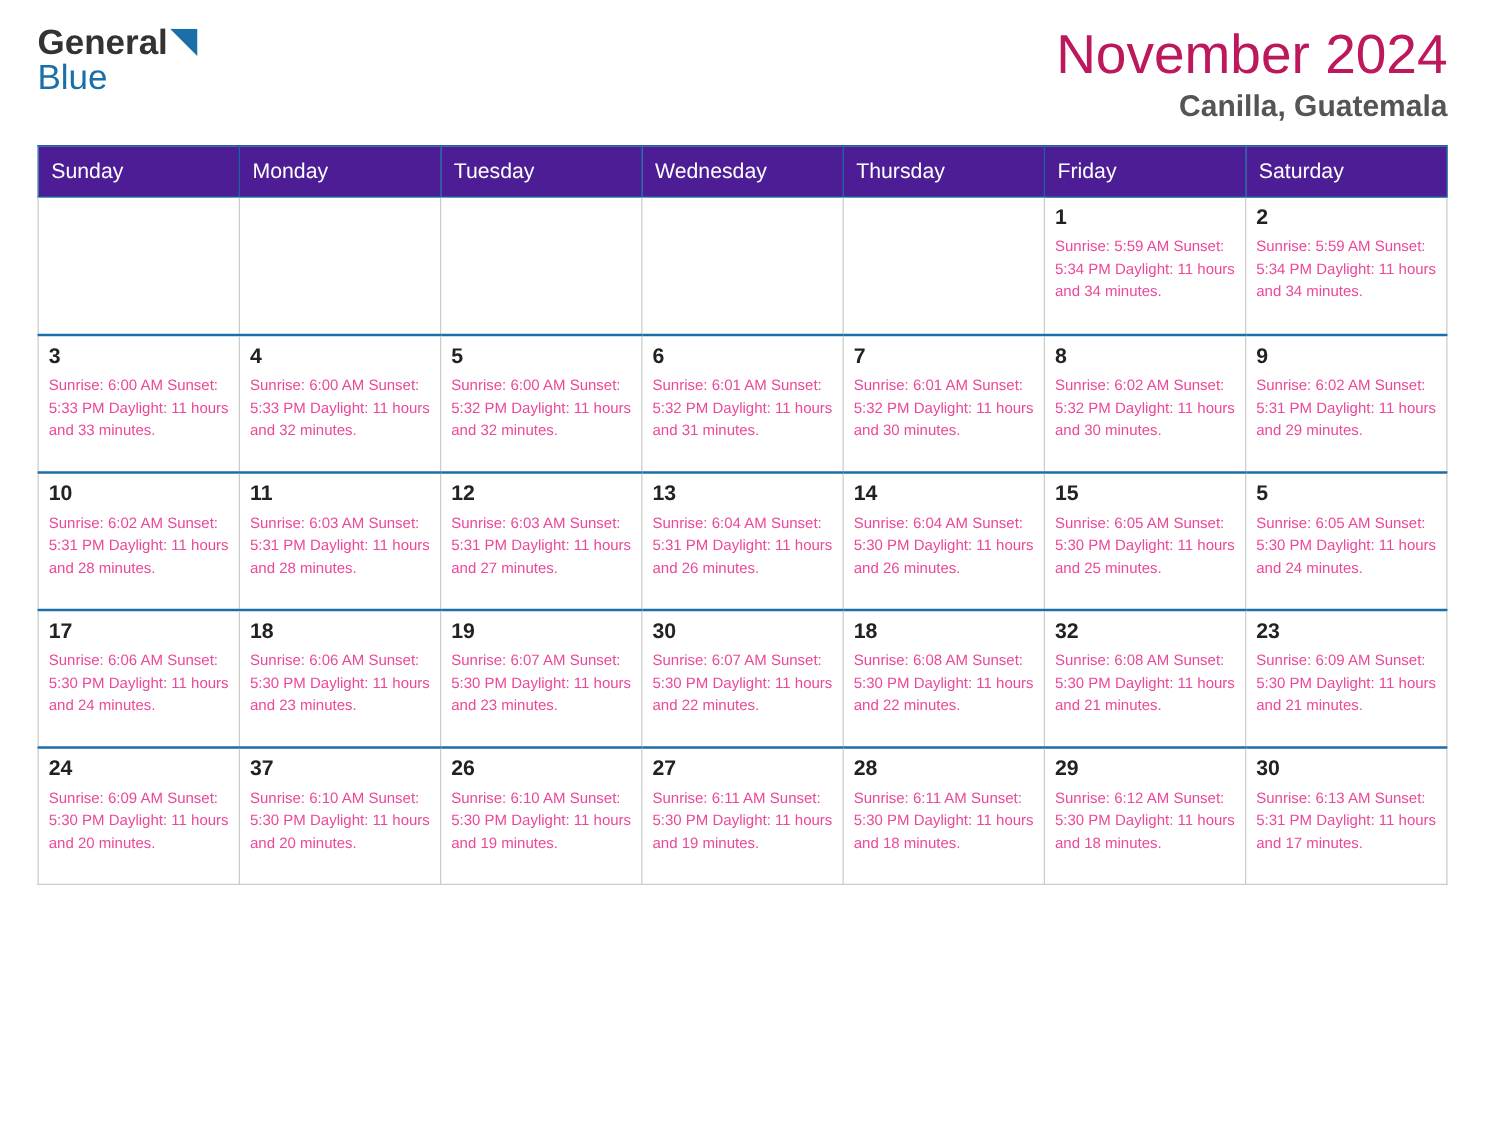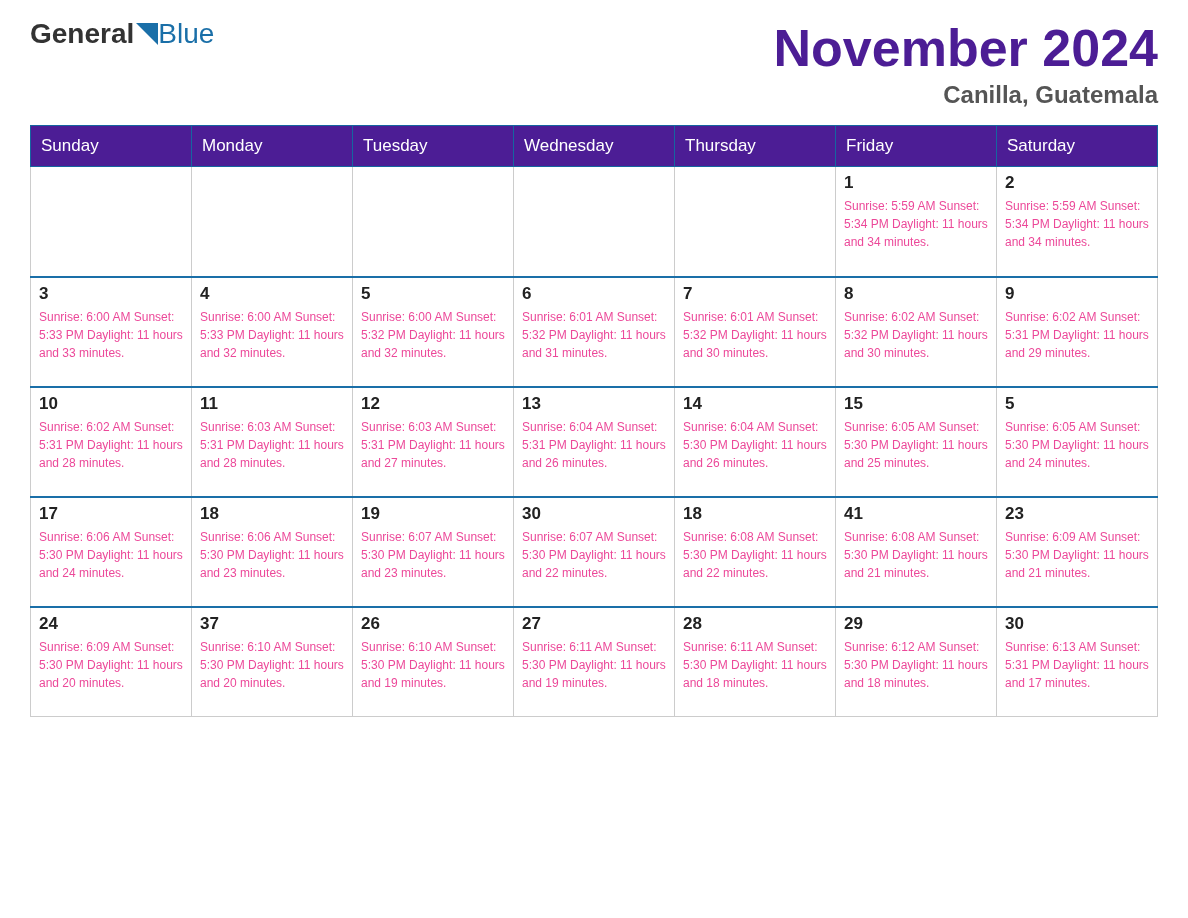--- a/index.html
+++ b/index.html
@@ -11,21 +11,21 @@
       min-height: 918px;
     }
     .header-area {
       display: flex;
       justify-content: space-between;
       align-items: flex-start;
       margin-bottom: 16px;
     }
     .logo {
       display: flex;
-      flex-direction: row;
+      flex-direction: column;
       align-items: flex-start;
       text-align: right;
     }
     .logo-general {
       font-size: 28px;
       font-weight: bold;
       color: #333;
       line-height: 1;
     }
     .logo-blue {
@@ -33,23 +33,23 @@
       font-weight: normal;
       color: #1a6fa8;
       line-height: 1;
       display: flex;
       align-items: center;
     }
     .title-area {
       text-align: right;
     }
     .calendar-title {
-      font-size: 52px;
-      font-weight: bold;
-      color: #4c1d95;
+      font-size: 44px;
+      font-weight: normal;
+      color: #be185d;
       line-height: 1.1;
     }
     .calendar-subtitle {
       font-size: 24px;
       color: #555;
       margin-top: 4px;
       font-weight: bold;
     }
     .calendar-table {
       width: 100%;
@@ -260,21 +260,21 @@
 Sunset: 5:30 PM
 Daylight: 11 hours and 22 minutes.</div>
         </td>
         <td>
           <div class="day-number">18</div>
           <div class="day-info">Sunrise: 6:08 AM
 Sunset: 5:30 PM
 Daylight: 11 hours and 22 minutes.</div>
         </td>
         <td>
-          <div class="day-number">41</div>
+          <div class="day-number">32</div>
           <div class="day-info">Sunrise: 6:08 AM
 Sunset: 5:30 PM
 Daylight: 11 hours and 21 minutes.</div>
         </td>
         <td>
           <div class="day-number">23</div>
           <div class="day-info">Sunrise: 6:09 AM
 Sunset: 5:30 PM
 Daylight: 11 hours and 21 minutes.</div>
         </td>

